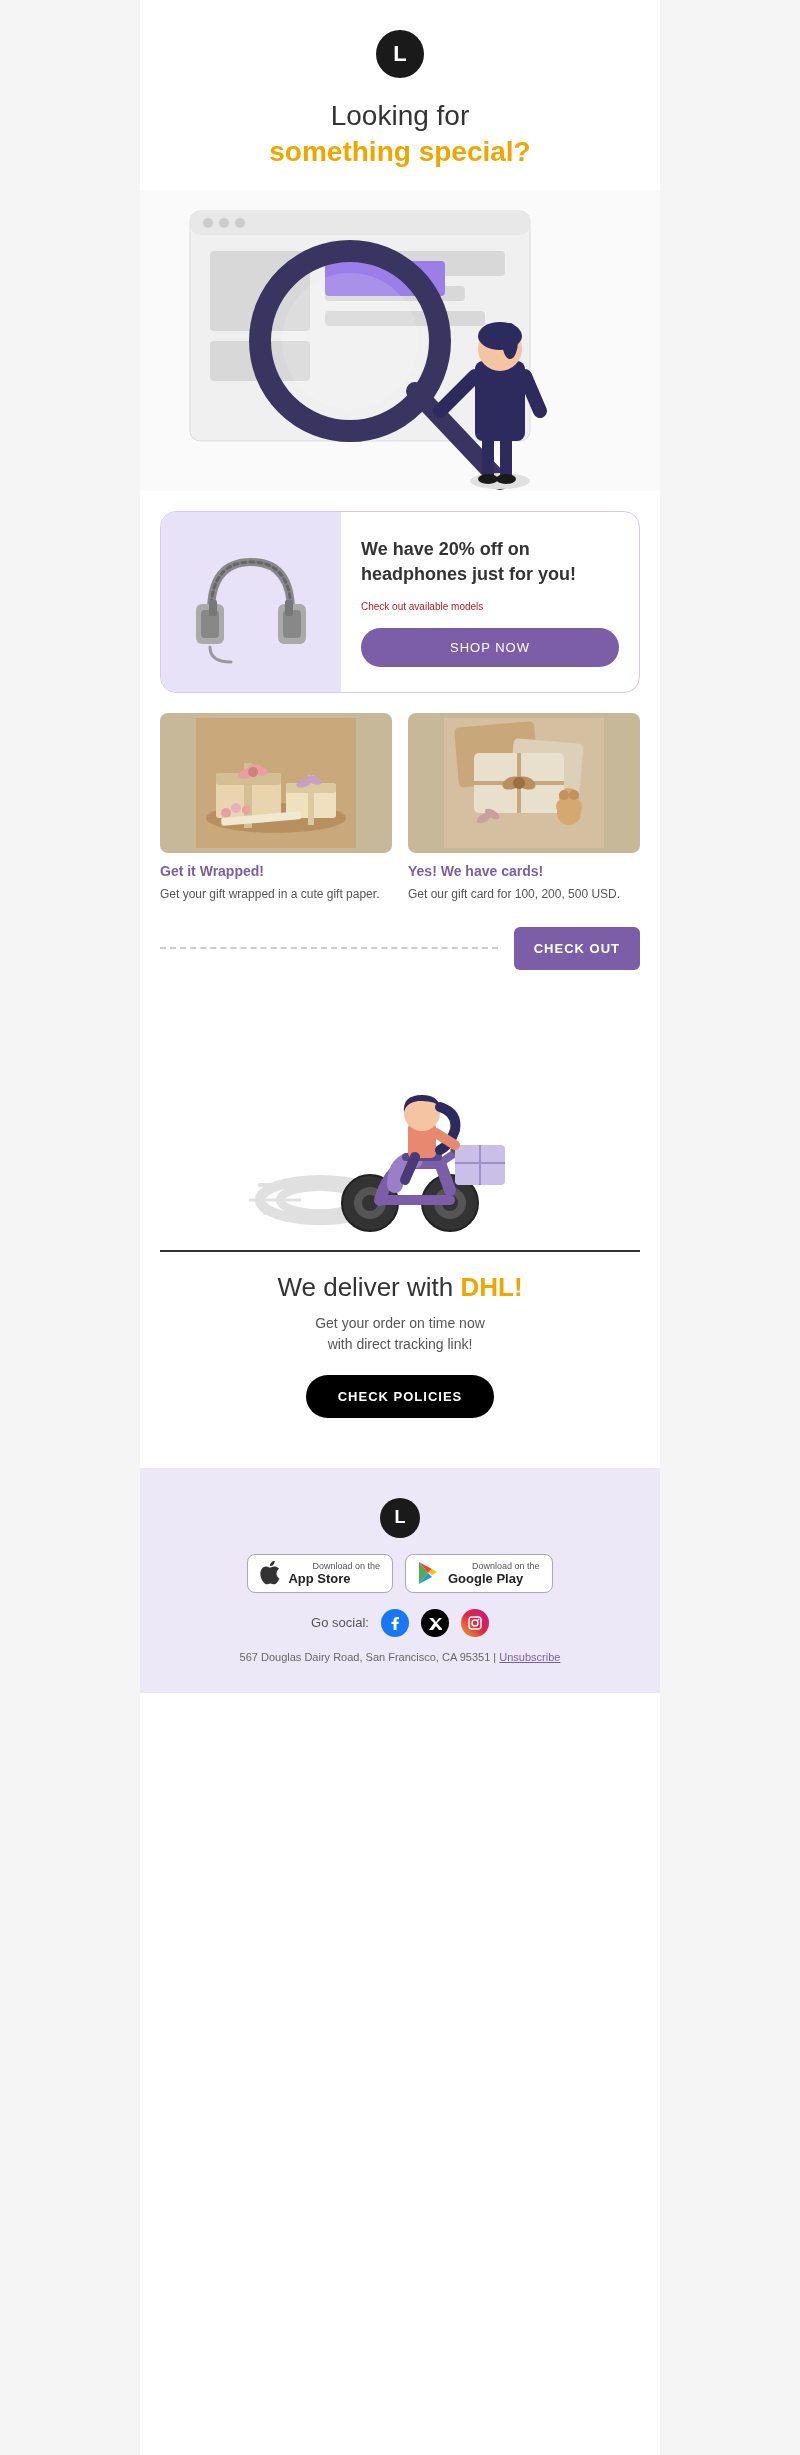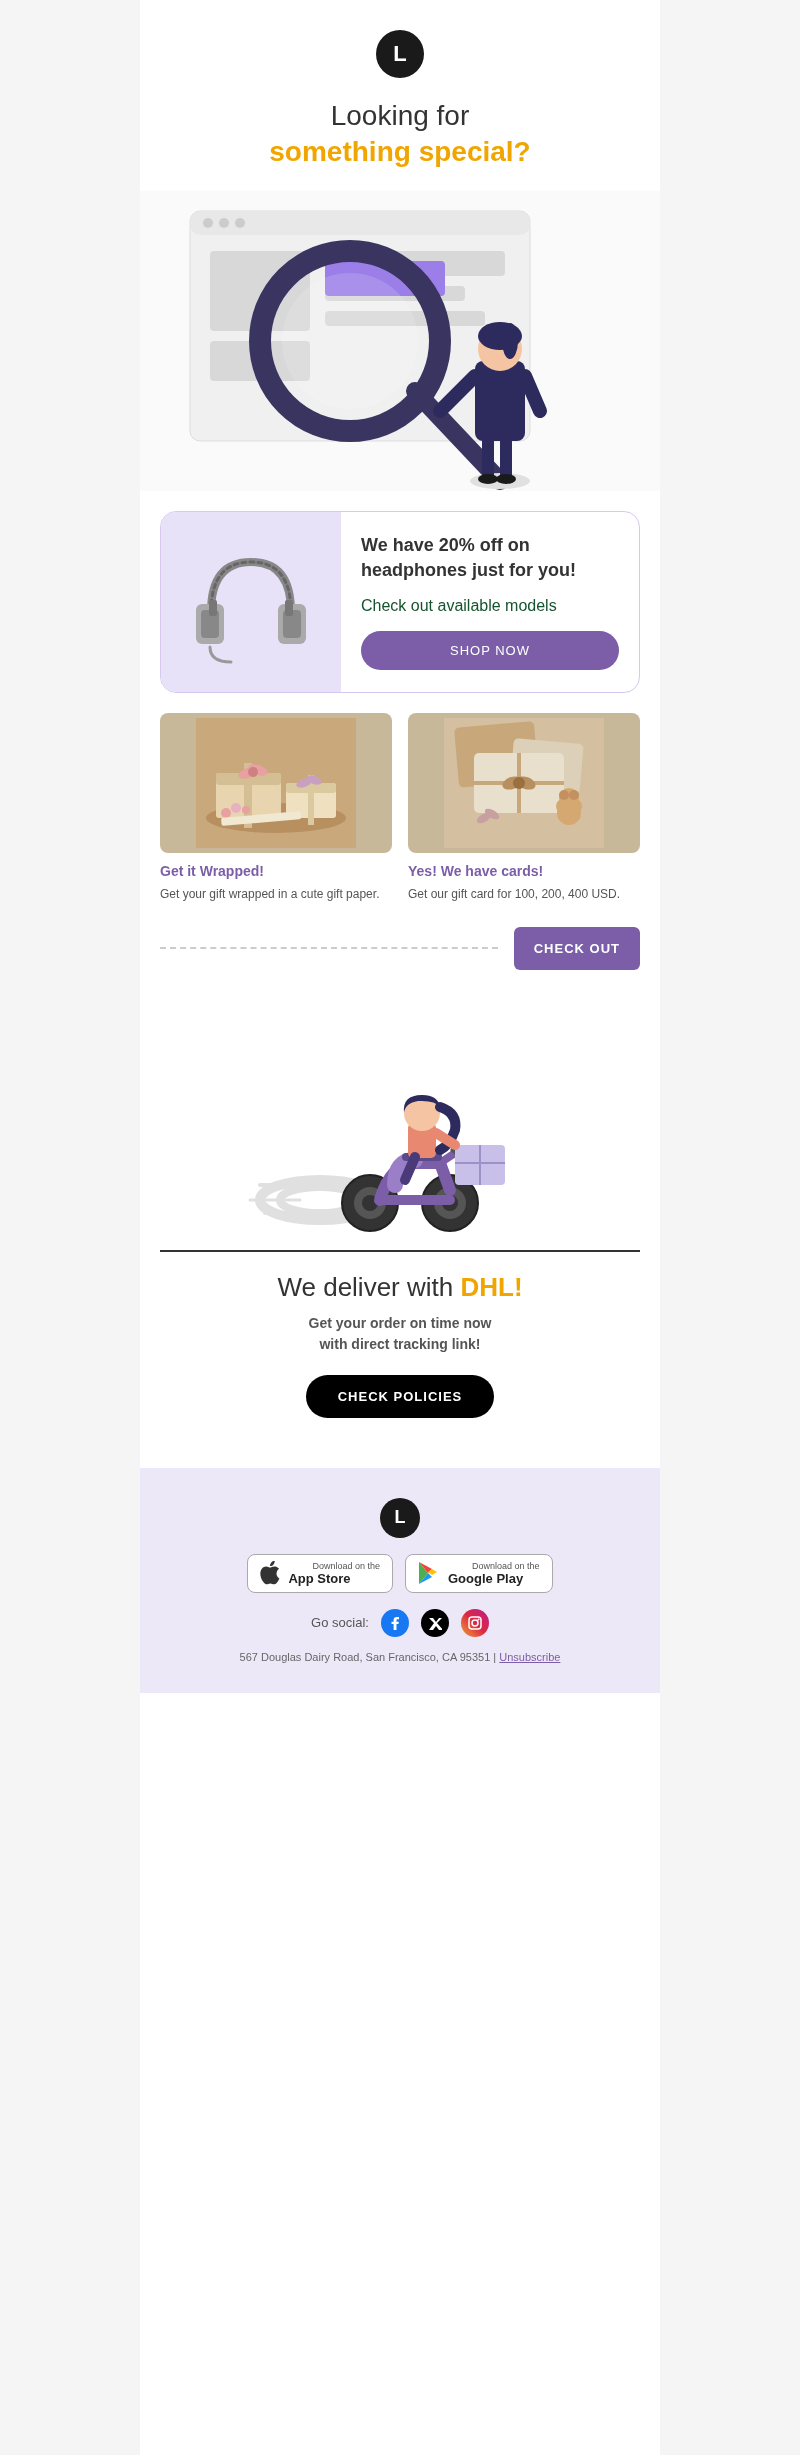--- a/index.html
+++ b/index.html
@@ -89,22 +89,22 @@
       justify-content: center;
     }
     .headphone-title {
       font-size: 18px;
       font-weight: 600;
       color: #333;
       line-height: 1.4;
       margin-bottom: 6px;
     }
     .headphone-sub {
-      font-size: 16px;
-      color: #14532d;
+      font-size: 10px;
+      color: #b91c1c;
       margin-bottom: 16px;
       margin-top: 8px;
     }
     .btn-purple {
       background: #7b5ea7;
       color: #ffffff;
       border: none;
       border-radius: 25px;
       padding: 12px 24px;
       font-size: 13px;
@@ -200,21 +200,20 @@
     }
     .delivery-accent {
       color: #f0a500;
       font-weight: 700;
     }
     .delivery-sub {
       font-size: 14px;
       color: #555;
       margin-bottom: 20px;
       line-height: 1.5;
-      font-weight: bold;
     }
     .btn-policies {
       background: #000000;
       color: #ffffff;
       border: none;
       border-radius: 25px;
       padding: 14px 32px;
       font-size: 13px;
       font-weight: 700;
       cursor: pointer;
@@ -453,21 +452,21 @@
             <circle cx="131" cy="88" r="7" fill="#d4a870"></circle>
             <circle cx="125" cy="80" r="10" fill="#d4a870"></circle>
             <circle cx="120" cy="77" r="5" fill="#c49060"></circle>
             <circle cx="130" cy="77" r="5" fill="#c49060"></circle>
 
             <ellipse cx="40" cy="100" rx="8" ry="4" fill="#c8a0a0" transform="rotate(-30 40 100)"></ellipse>
             <ellipse cx="48" cy="96" rx="8" ry="4" fill="#c8a0a0" transform="rotate(30 48 96)"></ellipse>
           </svg>
         </div>
         <div class="small-card-title">Yes! We have cards!</div>
-        <div class="small-card-desc">Get our gift card for 100, 200, 400 USD.</div>
+        <div class="small-card-desc">Get our gift card for 100, 200, 500 USD.</div>
       </div>
     </div>
 
     <div class="divider-cta">
       <div class="dashed-line"></div>
       <button class="btn-checkout">CHECK OUT</button>
     </div>
 
   </div>
 

